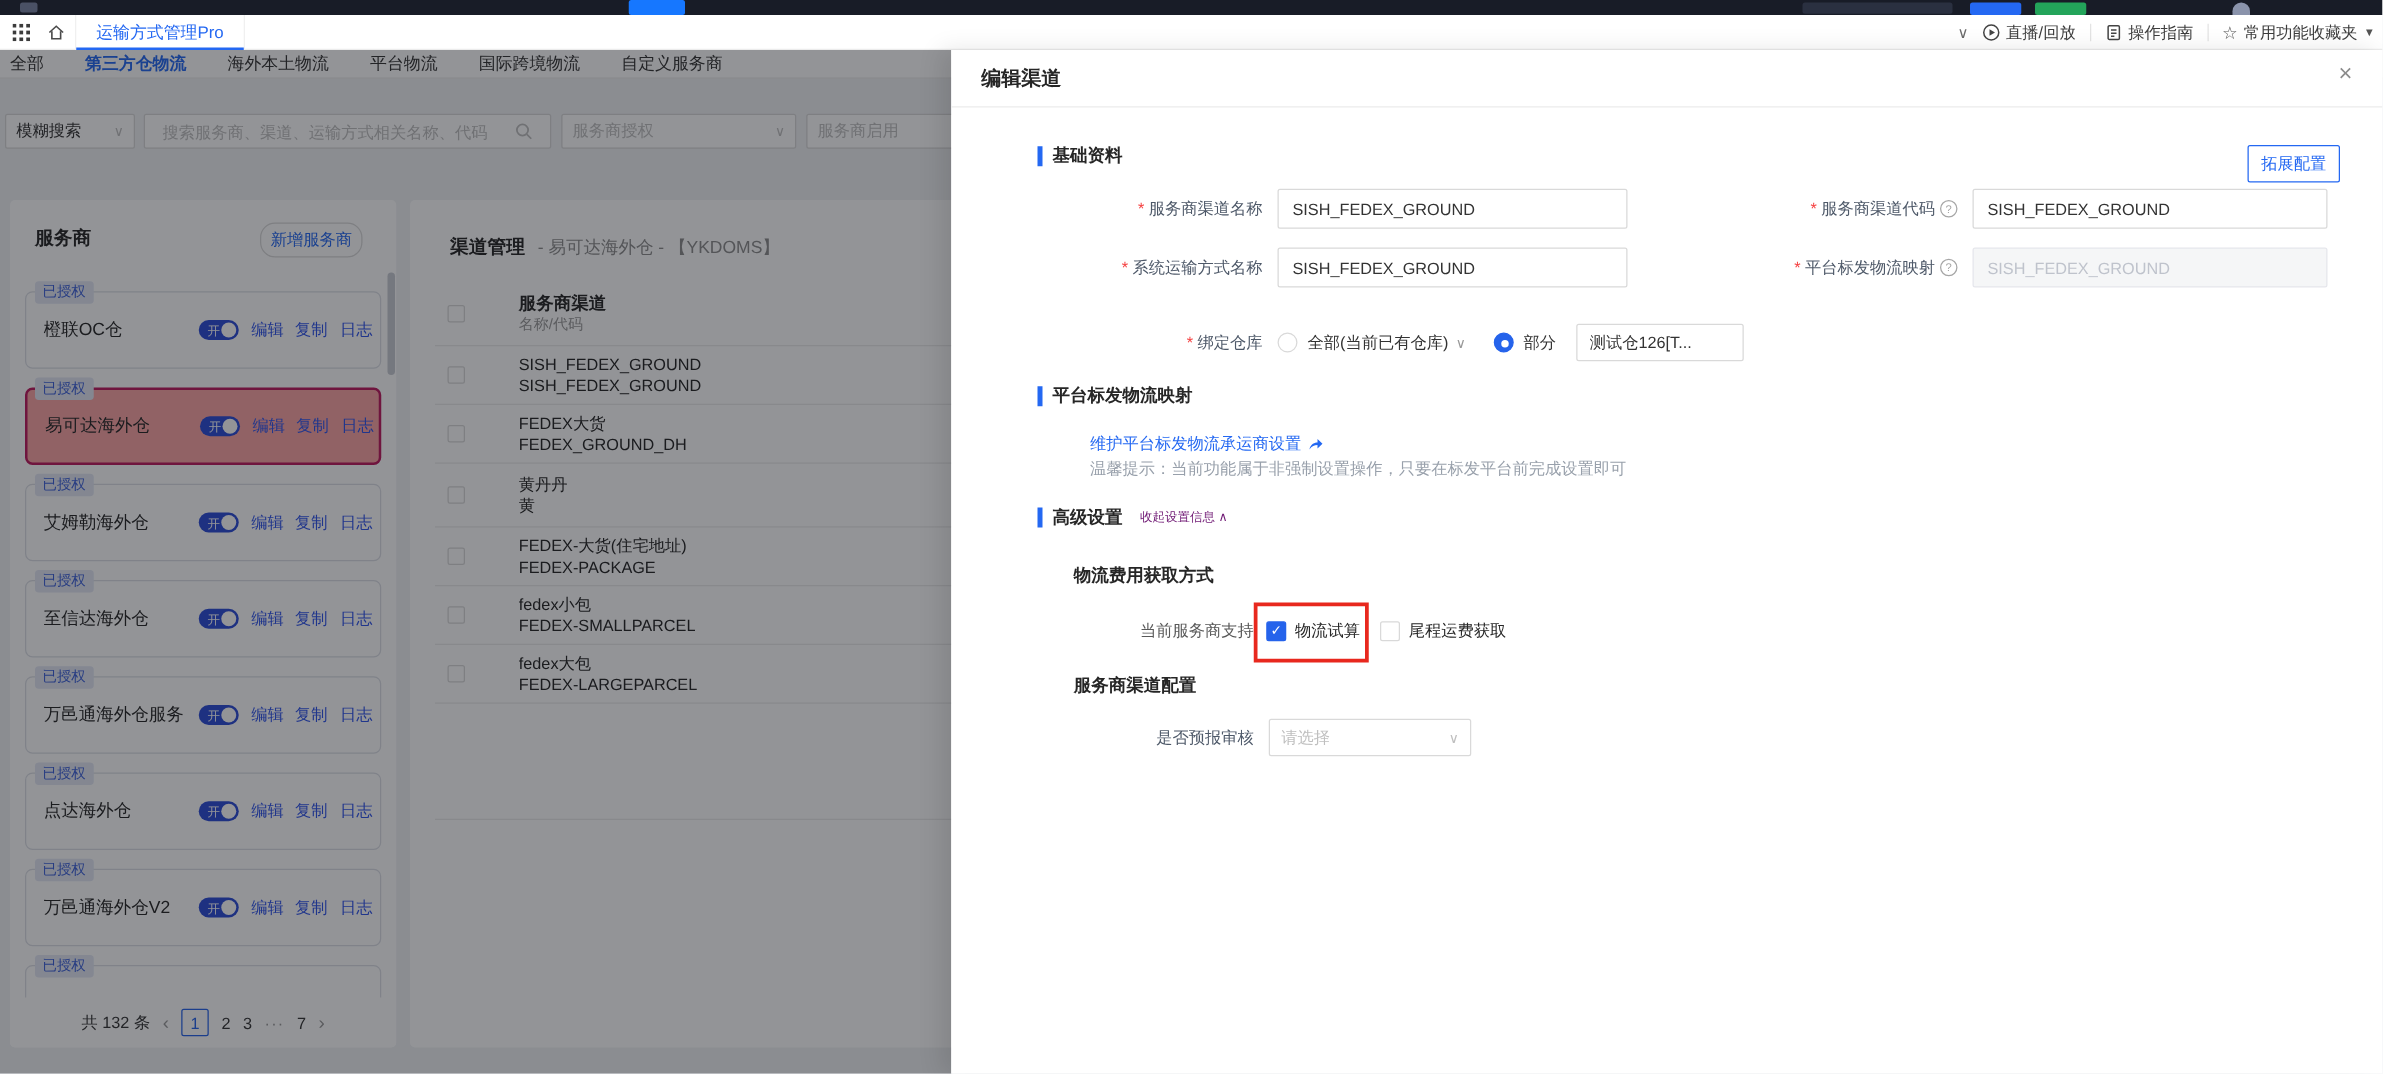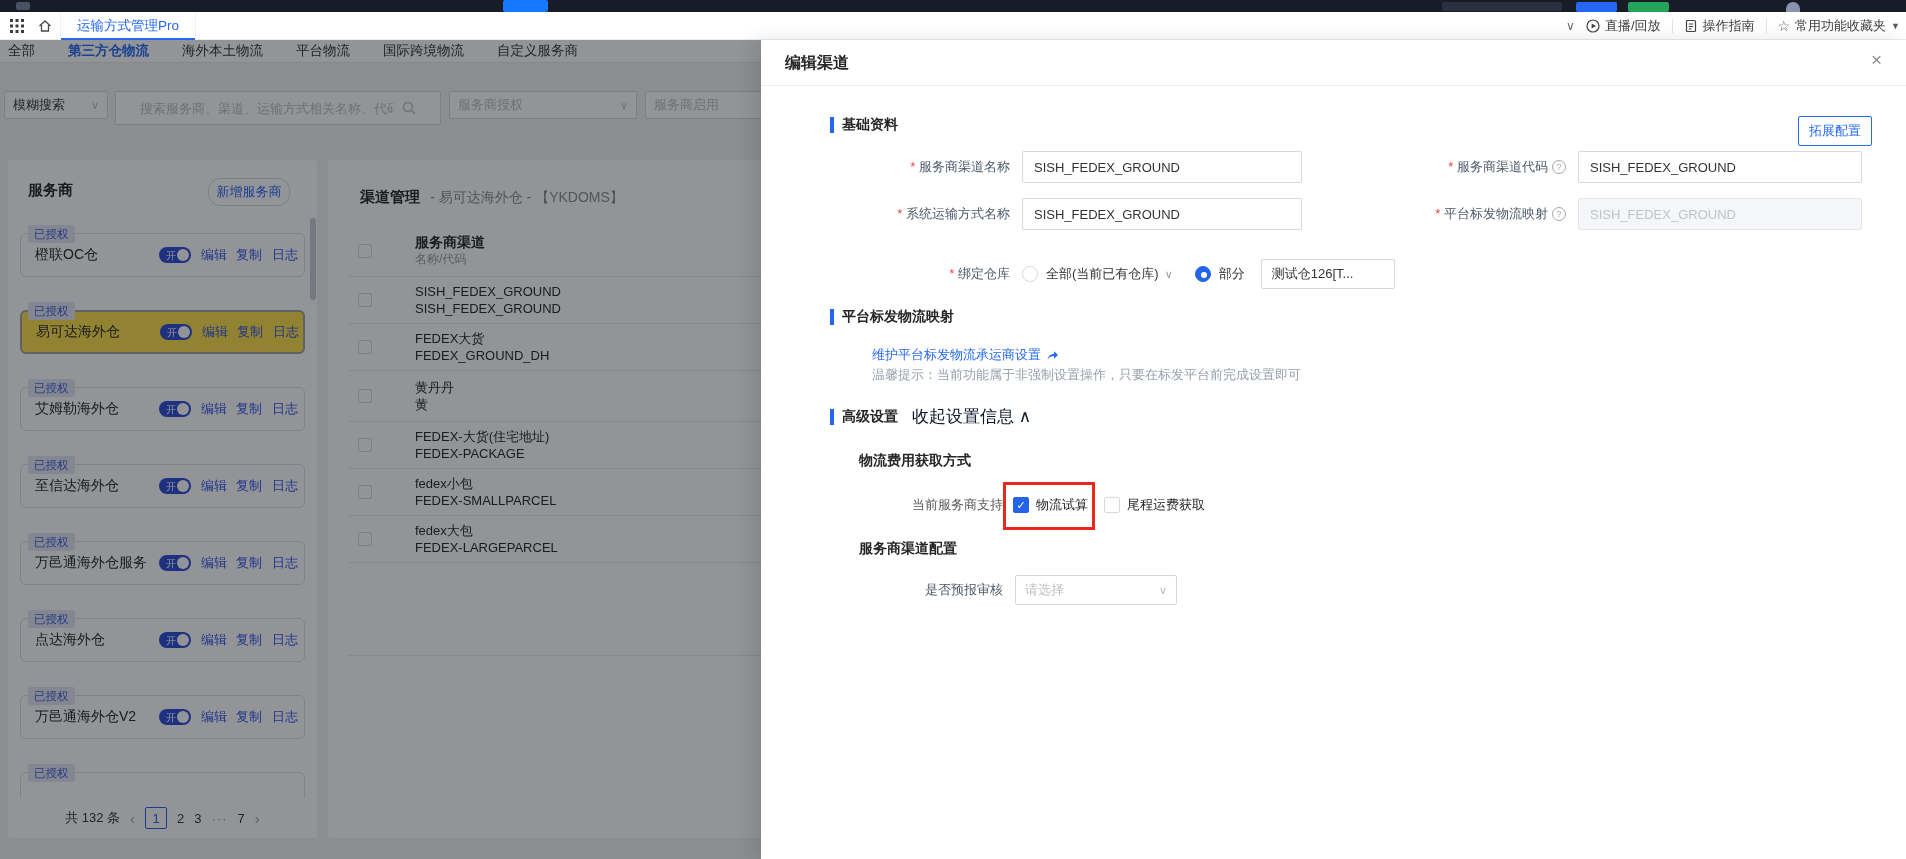--- a/index.html
+++ b/index.html
@@ -37,35 +37,35 @@
 
   
   .subtabs { position:absolute; left:0; top:40px; width:1906px; height:23px; background:#fff; border-bottom:1px solid #e9e9e9;
              display:flex; align-items:center; gap:33px; padding-left:8px; font-size:13.5px; color:#333; }
   .subtab.active { color:#2468f2; font-weight:bold; }
 
   .filters { position:absolute; left:0; top:91px; width:1906px; height:28px; }
   .fbox { position:absolute; top:0; height:28px; background:#fff; border:1px solid #d9d9d9; border-radius:2px;
           display:flex; align-items:center; padding:0 8px; font-size:13px; }
   .f-mode { left:4px; width:104px; justify-content:space-between; color:#333; }
-  .f-search { left:115px; width:326px; padding:16px; }
+  .f-search { left:115px; width:326px; padding:6px; }
   .f-search input { border:none; outline:none; flex:1; height:26px; padding:0 8px; font-size:13px; font-family:inherit; color:#333; background:transparent; }
   .f-search input::placeholder { color:#bfbfbf; }
   .f-search .sicon { margin-right:8px; }
   .f-auth { left:449px; width:188px; justify-content:space-between; color:#bfbfbf; }
   .f-enable { left:645px; width:215px; justify-content:space-between; color:#bfbfbf; }
   .selchev { color:#bfbfbf; font-size:11px; }
 
   
   .panel-sidebar { position:absolute; left:8px; top:160px; width:309px; height:678px; background:#fff; border-radius:4px; overflow:hidden; }
   .sb-title { position:absolute; left:20px; top:21px; font-size:15px; font-weight:bold; color:#262626; }
   .sb-add { position:absolute; left:200px; top:18px; width:82px; height:28px; border:1px solid #d9d9d9; border-radius:12px; background:#fff;
             color:#2468f2; font-size:13px; display:flex; align-items:center; justify-content:center; }
-  .sb-card { position:absolute; left:12px; width:285px; height:44px; border:1px solid #dcdfe6; border-radius:6px; background:#fff;padding-left:12px; }
-  .sb-card.selected { border:2px solid #a3a3a3; background:#fde047; }
+  .sb-card { position:absolute; left:12px; width:285px; height:62px; border:1px solid #dcdfe6; border-radius:6px; background:#fff;padding-left:12px; }
+  .sb-card.selected { border:2px solid #be185d; background:#fca5a5; }
   .sb-chip { position:absolute; left:20px; height:18px; line-height:18px; padding:0 6px; background:#e3e8f5; color:#3b5fd9;
              font-size:11.5px; border-radius:3px; z-index:2; }
   .sb-name { position:absolute; left:14px; top:50%; transform:translateY(-50%); font-size:14px; color:#262626; }
   .sb-toggle { position:absolute; left:138px; top:50%; transform:translateY(-50%); width:32px; height:16px; border-radius:8px; background:#2b4bd7; }
   .sb-toggle .tg-label { position:absolute; left:7px; top:1.5px; color:#fff; font-size:10px; }
   .sb-toggle .knob { position:absolute; right:2px; top:2px; width:12px; height:12px; border-radius:50%; background:#fff; }
   .sb-link { position:absolute; top:50%; transform:translateY(-50%); font-size:13px; color:#2f54eb; cursor:pointer; }
   .lk-edit { left:180px; } .lk-copy { left:215px; } .lk-log { left:251px; }
   .sb-scroll { position:absolute; right:1px; top:58px; width:6px; height:82px; background:#c9ccd4; border-radius:3px; z-index:4; }
   .sb-pagebar { position:absolute; left:0; bottom:0; width:100%; height:40px; background:#fff; z-index:3;
@@ -98,21 +98,21 @@
   .drawer { position:absolute; left:761px; top:40px; width:1145px; height:819px; background:#fff; z-index:6;
             box-shadow:-8px 0 18px rgba(0,0,0,0.10); }
   .dw-header { position:absolute; left:0; top:0; width:100%; height:46px; border-bottom:1px solid #ececec; }
   .dw-title { position:absolute; left:24px; top:13px; font-size:16px; font-weight:600; color:#262626; }
   .dw-close { position:absolute; right:24px; top:10px; font-size:19px; color:#8c8c8c; cursor:pointer; line-height:1; }
   .dw-expand-btn { position:absolute; left:1037px; top:76px; width:74px; height:30px; border:1px solid #2468f2; border-radius:2px;
                    background:#fff; color:#2468f2; font-size:13px; display:flex; align-items:center; justify-content:center; }
   .dw-section { position:absolute; left:69px; display:flex; align-items:center; gap:8px; }
   .dw-section .bar { width:4px; height:16px; background:#2468f2; }
   .dw-section .stx { font-size:14px; font-weight:bold; color:#262626; }
-  .dw-collapse { font-size:17px; color:#0f172a; margin-left:6px; cursor:pointer; }
+  .dw-collapse { font-size:10px; color:#701a75; margin-left:6px; cursor:pointer; }
 
   .fg { position:absolute; display:flex; align-items:center; height:32px; }
   .fl { text-align:right; font-size:13px; color:#4e5969; margin-right:12px; white-space:nowrap; }
   .req::before { content:"* "; color:#f53f3f; }
   .fl-l { width:229px; }
   .fl-r { width:247px; margin-right:0; }
   .info-i { width:14px; height:14px; border:1px solid #a6a6a6; border-radius:50%; color:#a6a6a6; font-size:9px;
             display:flex; align-items:center; justify-content:center; margin-left:4px; margin-right:12px; flex:0 0 auto; }
   .finput { width:280px; height:32px; border:1px solid #d9d9d9; border-radius:2px; padding:0 11px; font-size:13px;
             font-family:inherit; color:#333; outline:none; }

